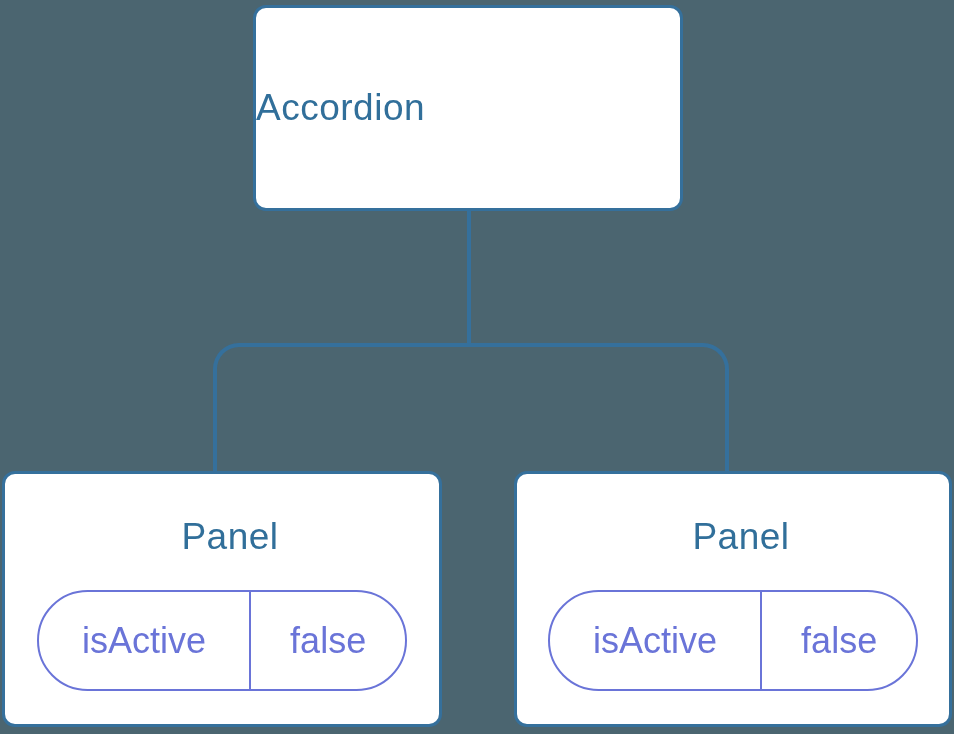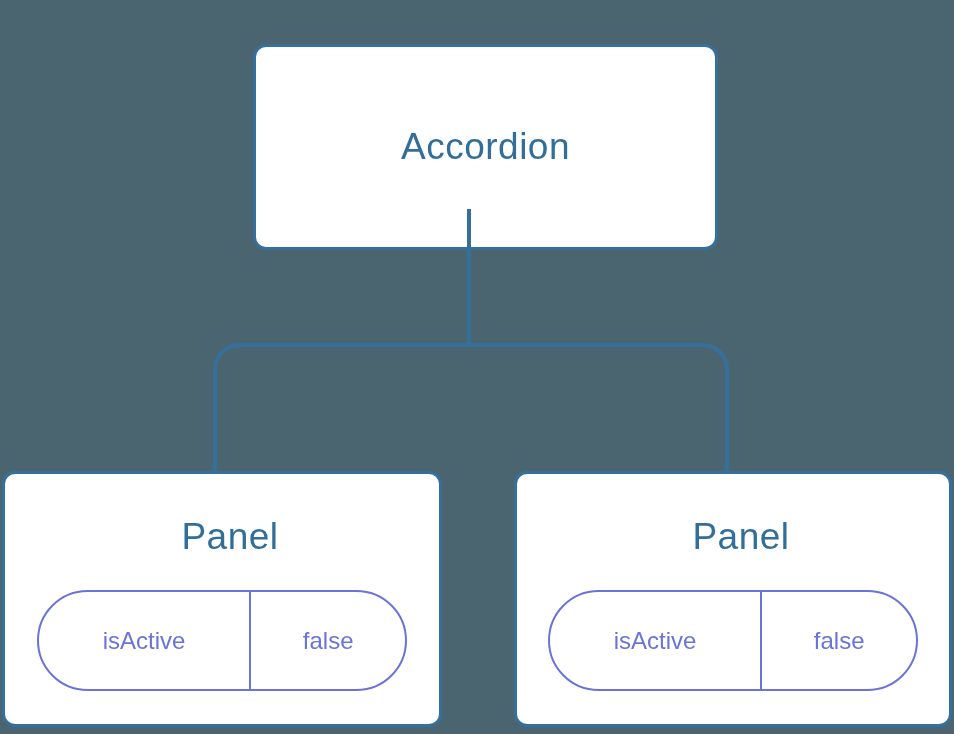--- a/index.html
+++ b/index.html
@@ -19,22 +19,22 @@
     font-family: "Liberation Sans", sans-serif;
     overflow: hidden;
   }
   .card {
     position: absolute;
     background: var(--node-fill);
     border: 3px solid var(--line-blue);
     border-radius: 13px;
   }
   .root-card {
-    left: 253px; top: 5px; width: 465px; height: 206px;
-    display: flex; align-items: center; justify-content: center; margin-top: 39px;
+    left: 253px; top: 5px; width: 430px; height: 206px;
+    display: flex; align-items: center; justify-content: flex-start;
   }
   .node-label {
     font-size: 37px;
     font-weight: 500;
     color: var(--text-blue);
     letter-spacing: 0.5px;
   }
   .stem {
     position: absolute;
     left: 467px; top: 209px;
@@ -69,21 +69,21 @@
     top: 116px;
     width: 370px; height: 101px;
     border: 2.5px solid var(--state-indigo);
     border-radius: 60px;
     display: flex;
     overflow: hidden;
     background: var(--node-fill);
   }
   .pill-key, .pill-value {
     display: flex; align-items: center; justify-content: center;
-    font-size: 24px;
+    font-size: 36px;
     color: var(--state-indigo);
   }
   .pill-key {
     flex: 0 0 58%;
     border-right: 2.5px solid var(--state-indigo);
   }
   .pill-value { flex: 1 1 auto; }
 </style>
 </head>
 <body>

